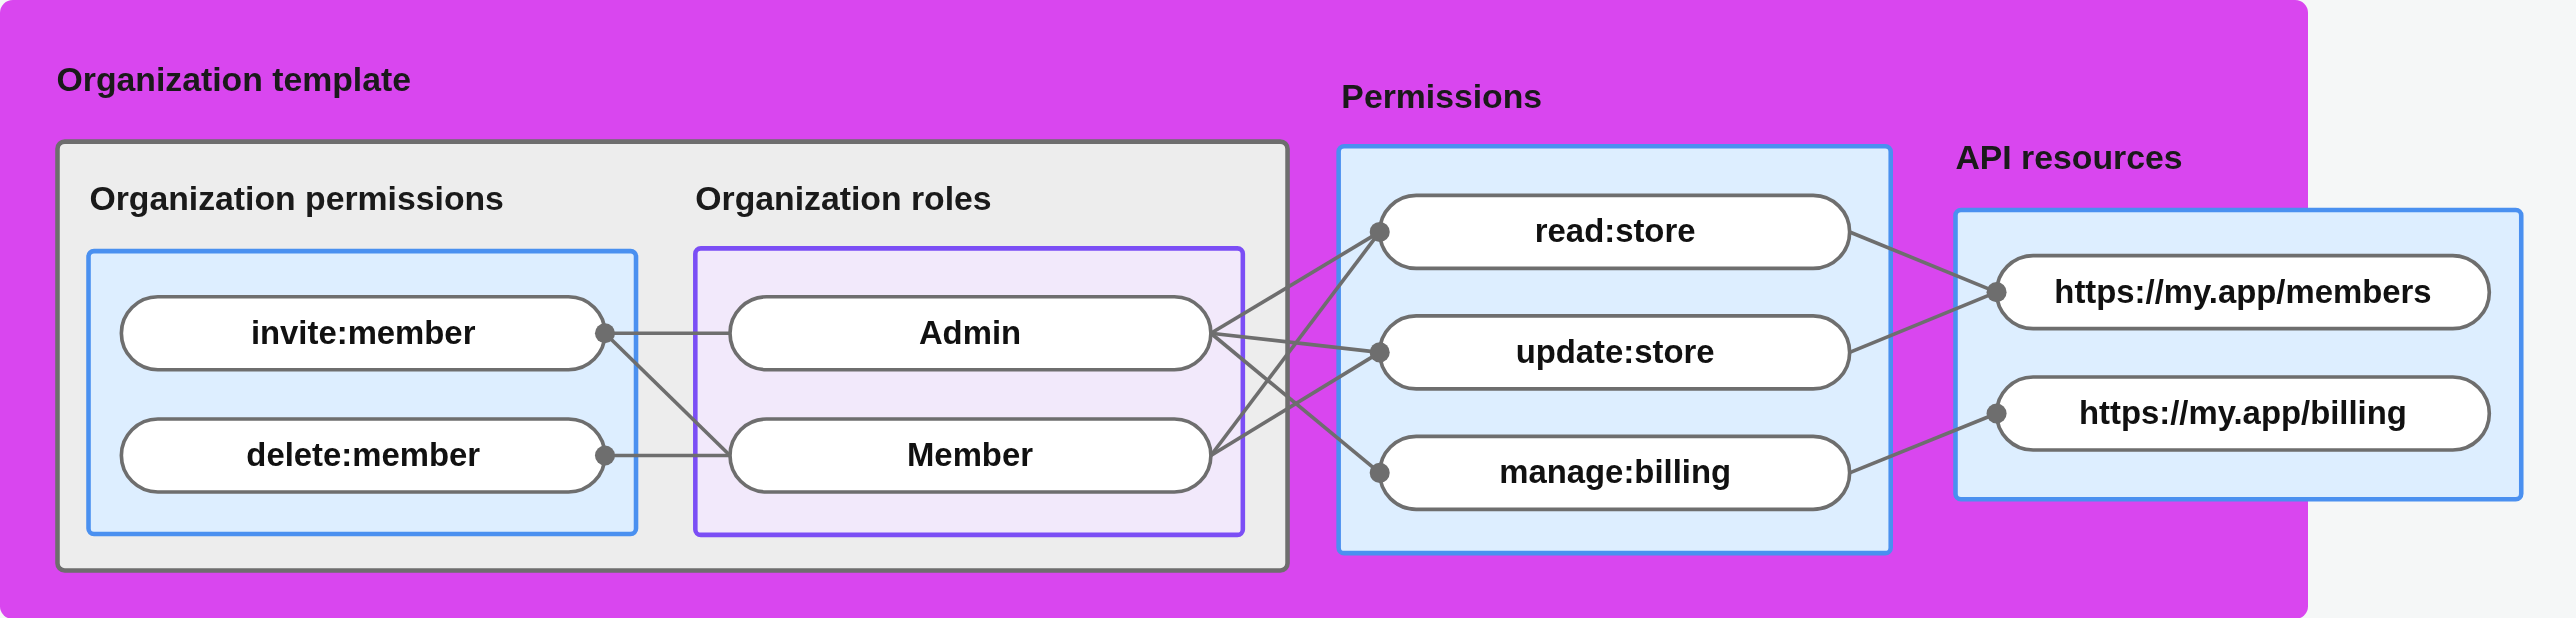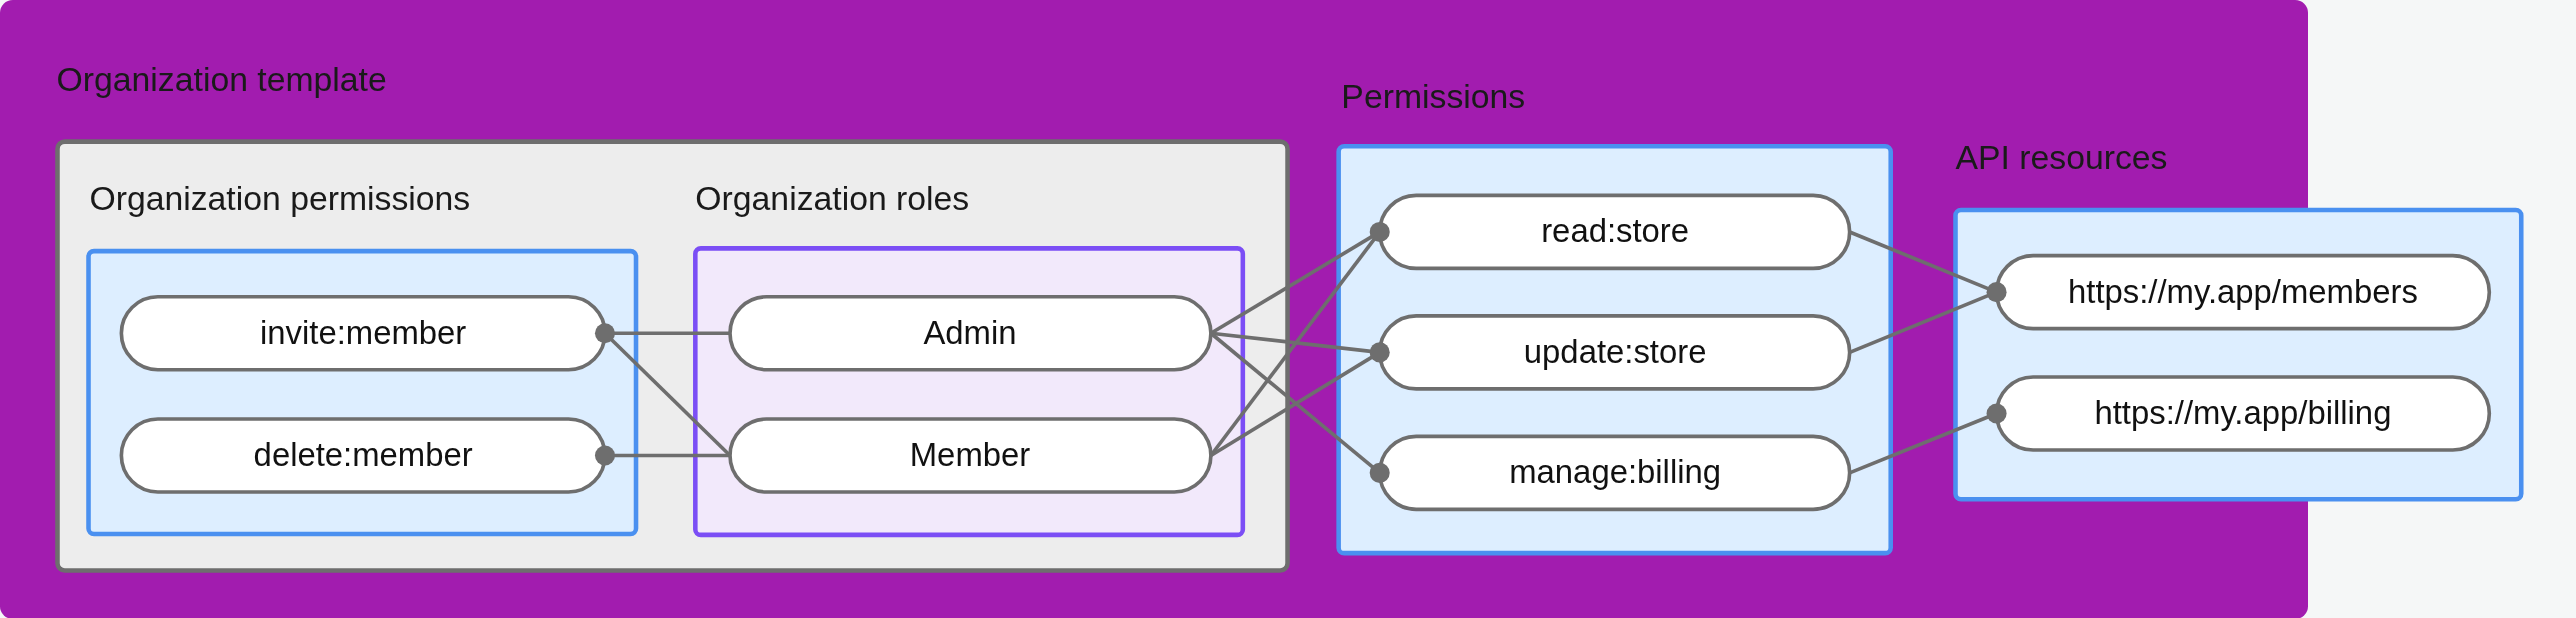--- a/index.html
+++ b/index.html
@@ -10,22 +10,23 @@
   body {
     width: 2576px;
     height: 619px;
     font-family: "Liberation Sans", sans-serif;
     overflow: hidden;
   }
   #canvas {
     position: relative;
     width: 2308px;
     height: 619px;
-    background: #a21caf;
+    background: #d946ef;
     border-radius: 12.8px;
+    font-weight: bold;
   }
   svg.diagram {
     position: absolute;
     left: 0;
     top: 0;
     width: 2576px;
     height: 619px;
     display: block;
   }
   .grp-title {

